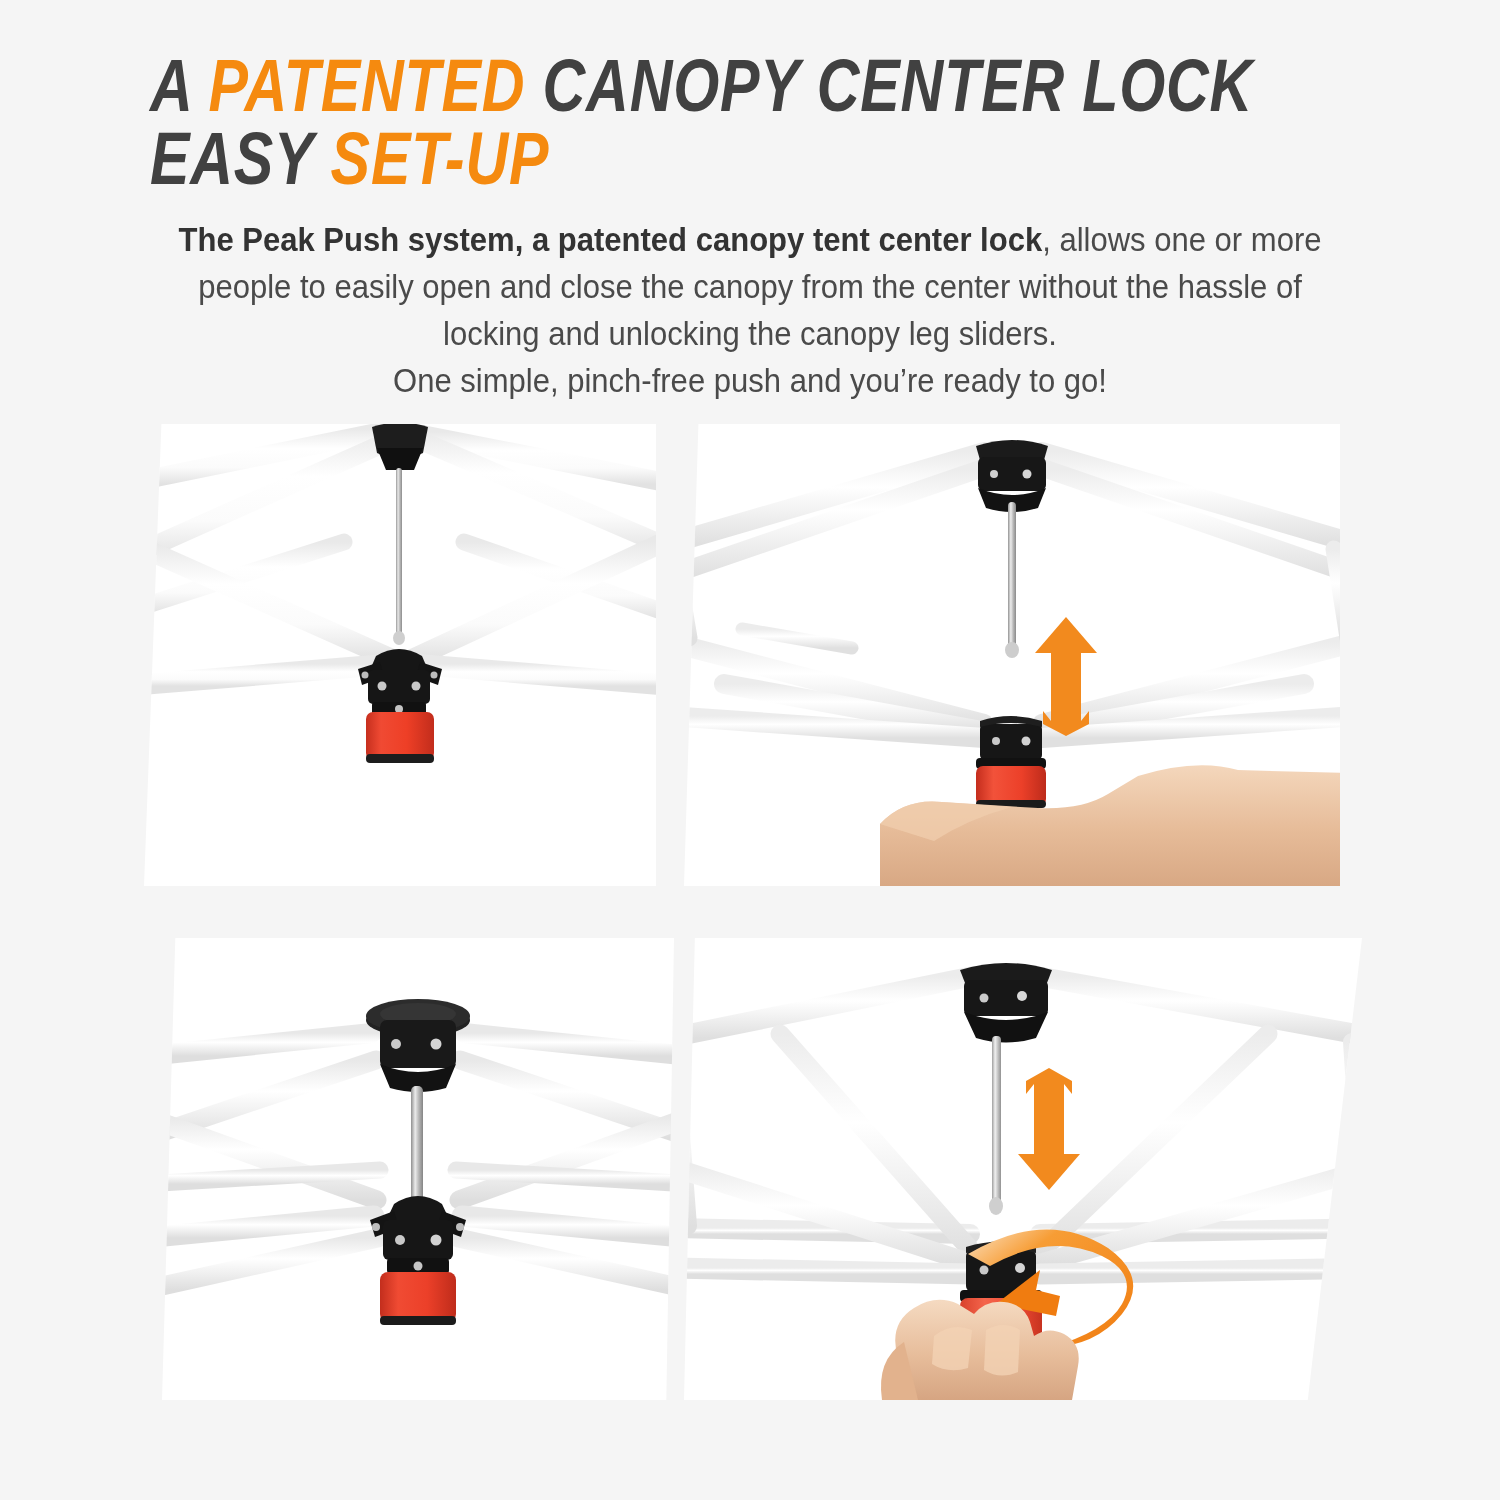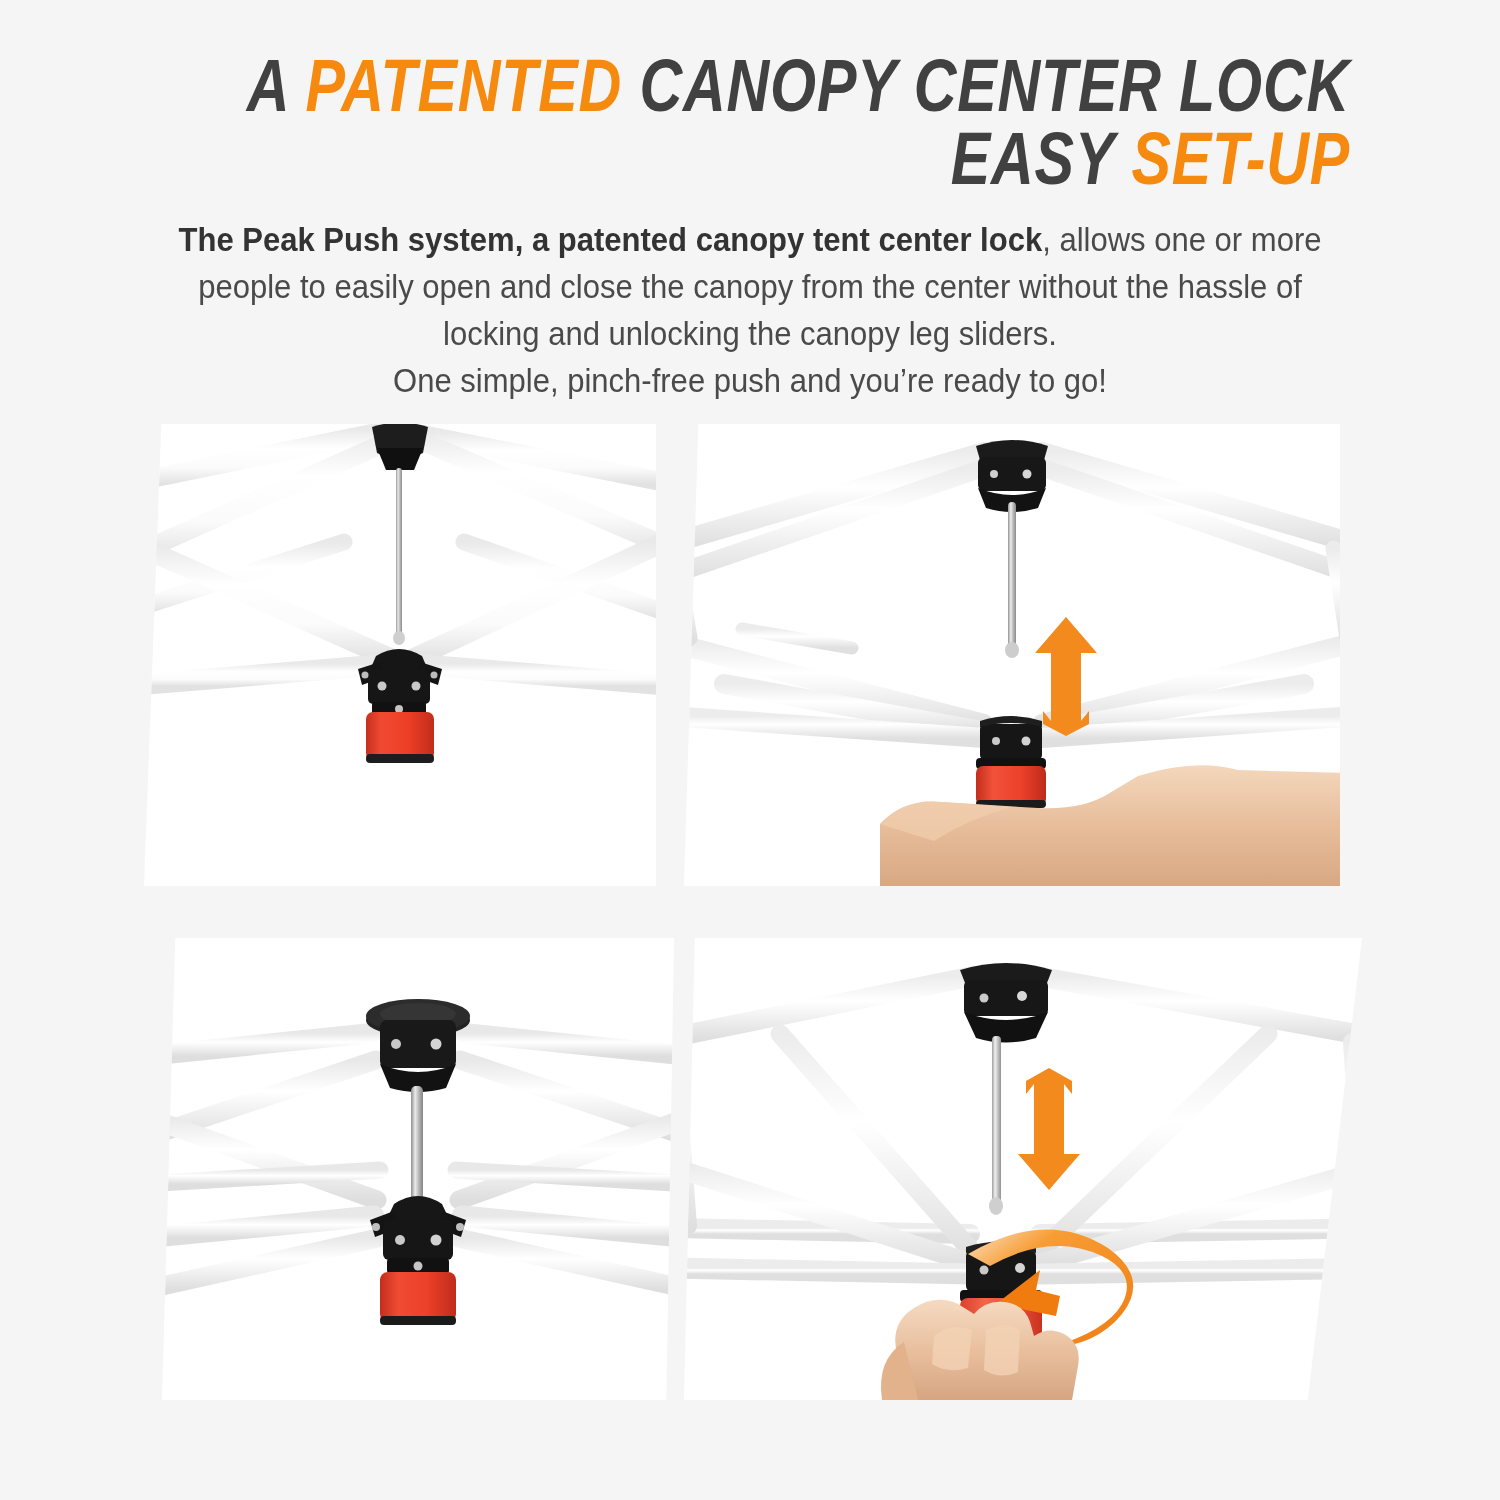--- a/index.html
+++ b/index.html
@@ -10,21 +10,21 @@
     width: 1500px;
     height: 1500px;
     background: #f5f5f5;
     font-family: "Liberation Sans", sans-serif;
     overflow: hidden;
     position: relative;
   }
 
   
   .headline {
-    text-align: right;
+    text-align: left;
     padding-top: 50px;
     line-height: 0.98;
   }
   .headline-line {
     font-size: 74px;
     font-weight: bold;
     font-style: italic;
     letter-spacing: 1px;
     transform: scaleX(0.80);
     transform-origin: center;

